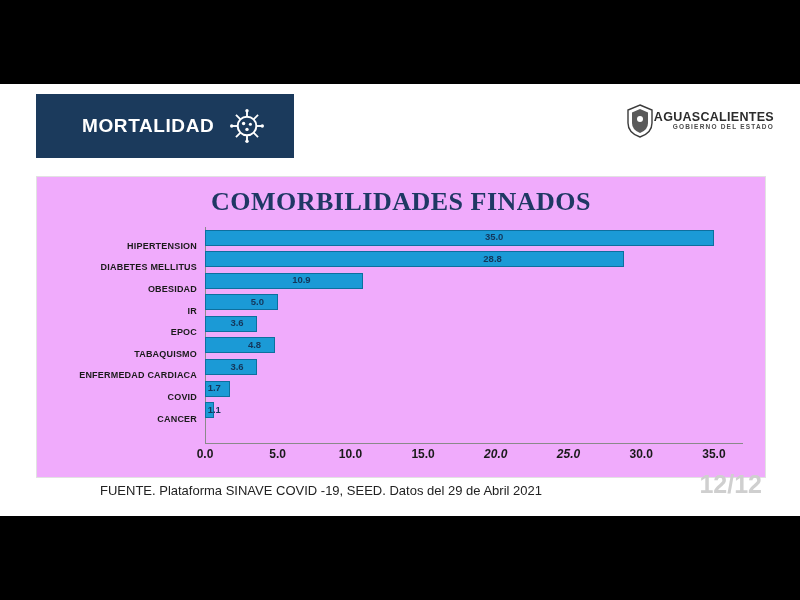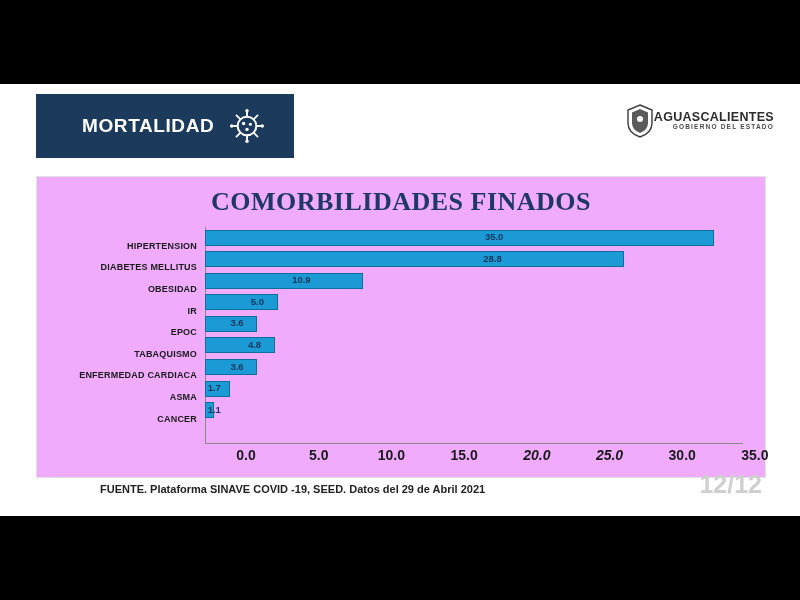--- a/index.html
+++ b/index.html
@@ -155,40 +155,39 @@
     left: 168px;
     right: 0;
     top: 216px;
     height: 20px;
     border-top: 1px solid #8a8a8a;
   }
   .tick {
     position: absolute;
     top: 3px;
     transform: translateX(-50%);
-    font-size: 14px;
+    font-size: 12px;
     color: #1a1a1a;
     font-weight: bold;
-    margin-left: 41px;
   }
   .vaxis {
     position: absolute;
     left: 168px;
     top: 0;
     width: 1px;
     height: 216px;
     background: #8a8a8a;
   }
   .source {
     position: absolute;
     left: 100px;
     top: 399px;
-    font-size: 11px;
+    font-size: 13px;
     color: #222;
-    font-weight: bold;
+    font-weight: normal;
   }
   .pagenum {
     position: absolute;
     right: 38px;
     top: 386px;
     font-size: 25px;
     color: #cfcfcf;
     font-weight: bold;
   }
 </style>
@@ -283,21 +282,21 @@
             </div>
           </div>
           <div class="row">
             <div class="cat-label">ENFERMEDAD CARDIACA</div>
             <div class="bar-area">
               <div class="bar" style="width: 9.72973%; background: rgb(27, 154, 214);"></div>
               <div class="bar-val" style="left: calc(4.72973%);">3.6</div>
             </div>
           </div>
           <div class="row">
-            <div class="cat-label">ASMA</div>
+            <div class="cat-label">COVID</div>
             <div class="bar-area">
               <div class="bar" style="width: 4.59459%; background: rgb(27, 154, 214);"></div>
               <div class="bar-val" style="left: calc(0.5%);">1.7</div>
             </div>
           </div>
           <div class="row">
             <div class="cat-label">CANCER</div>
             <div class="bar-area">
               <div class="bar" style="width: 1.62162%; background: rgb(27, 154, 214);"></div>
               <div class="bar-val" style="left: calc(0.5%);">1.1</div>

